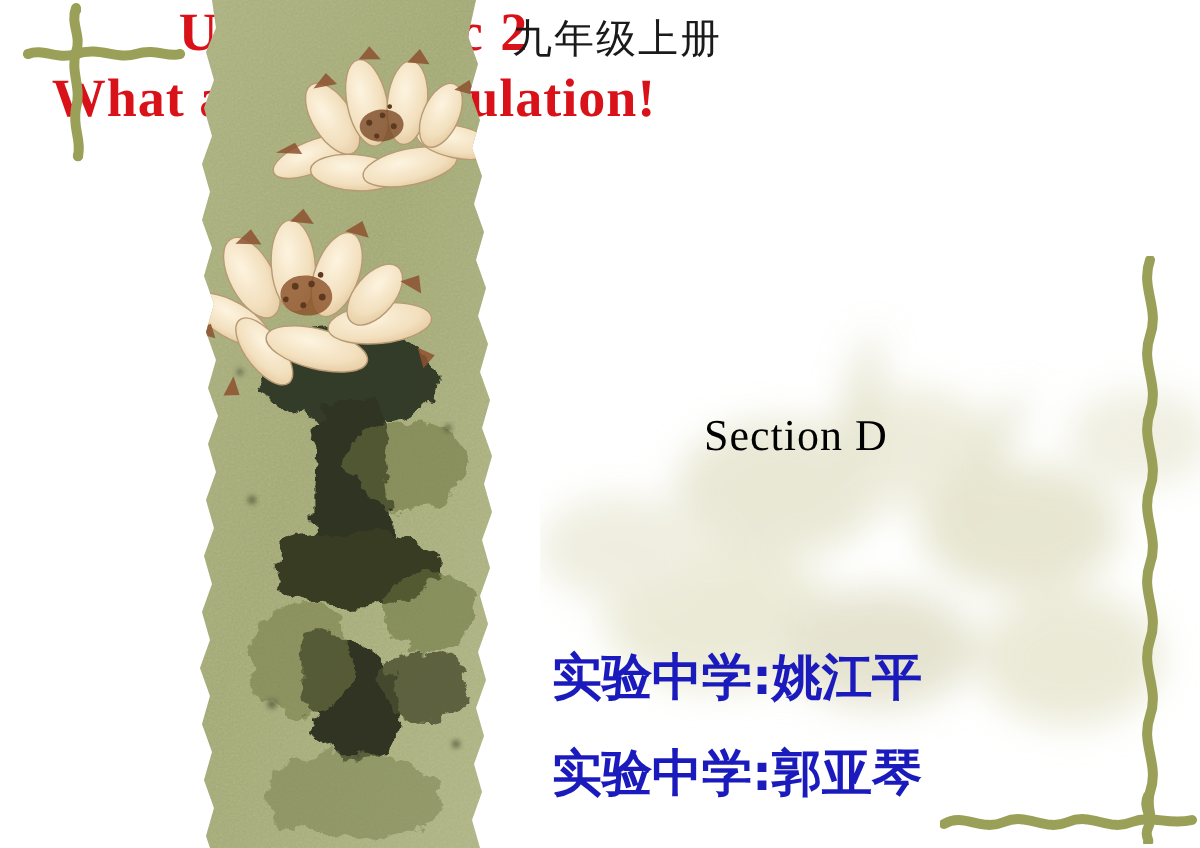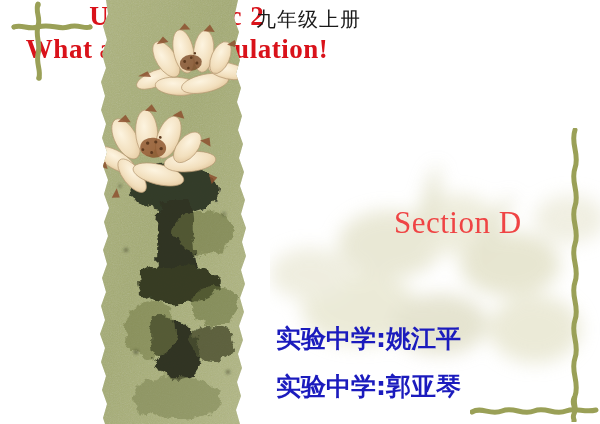--- a/index.html
+++ b/index.html
@@ -63,24 +63,23 @@
     font-size: 27px;
     line-height: 33px;
     letter-spacing: 0.5px;
   }
   #title-line1 { display: block; letter-spacing: 1px; }
   #title-line2 { display: block; }
 
   #section-label {
     left: 352px;
     top: 205px;
-    font-size: 31px;
-    color: #ef4444;
+    font-size: 22px;
+    color: #000000;
     letter-spacing: 0.5px;
-    margin-left: 42px;
   }
 
   .credit {
     font-family: "DejaVu Sans", "Liberation Sans", sans-serif;
     font-size: 25px;
     font-weight: bold;
     color: #1b1bbd;
     letter-spacing: 0px;
   }
   #credit-teacher { left: 276px; top: 322px; }

